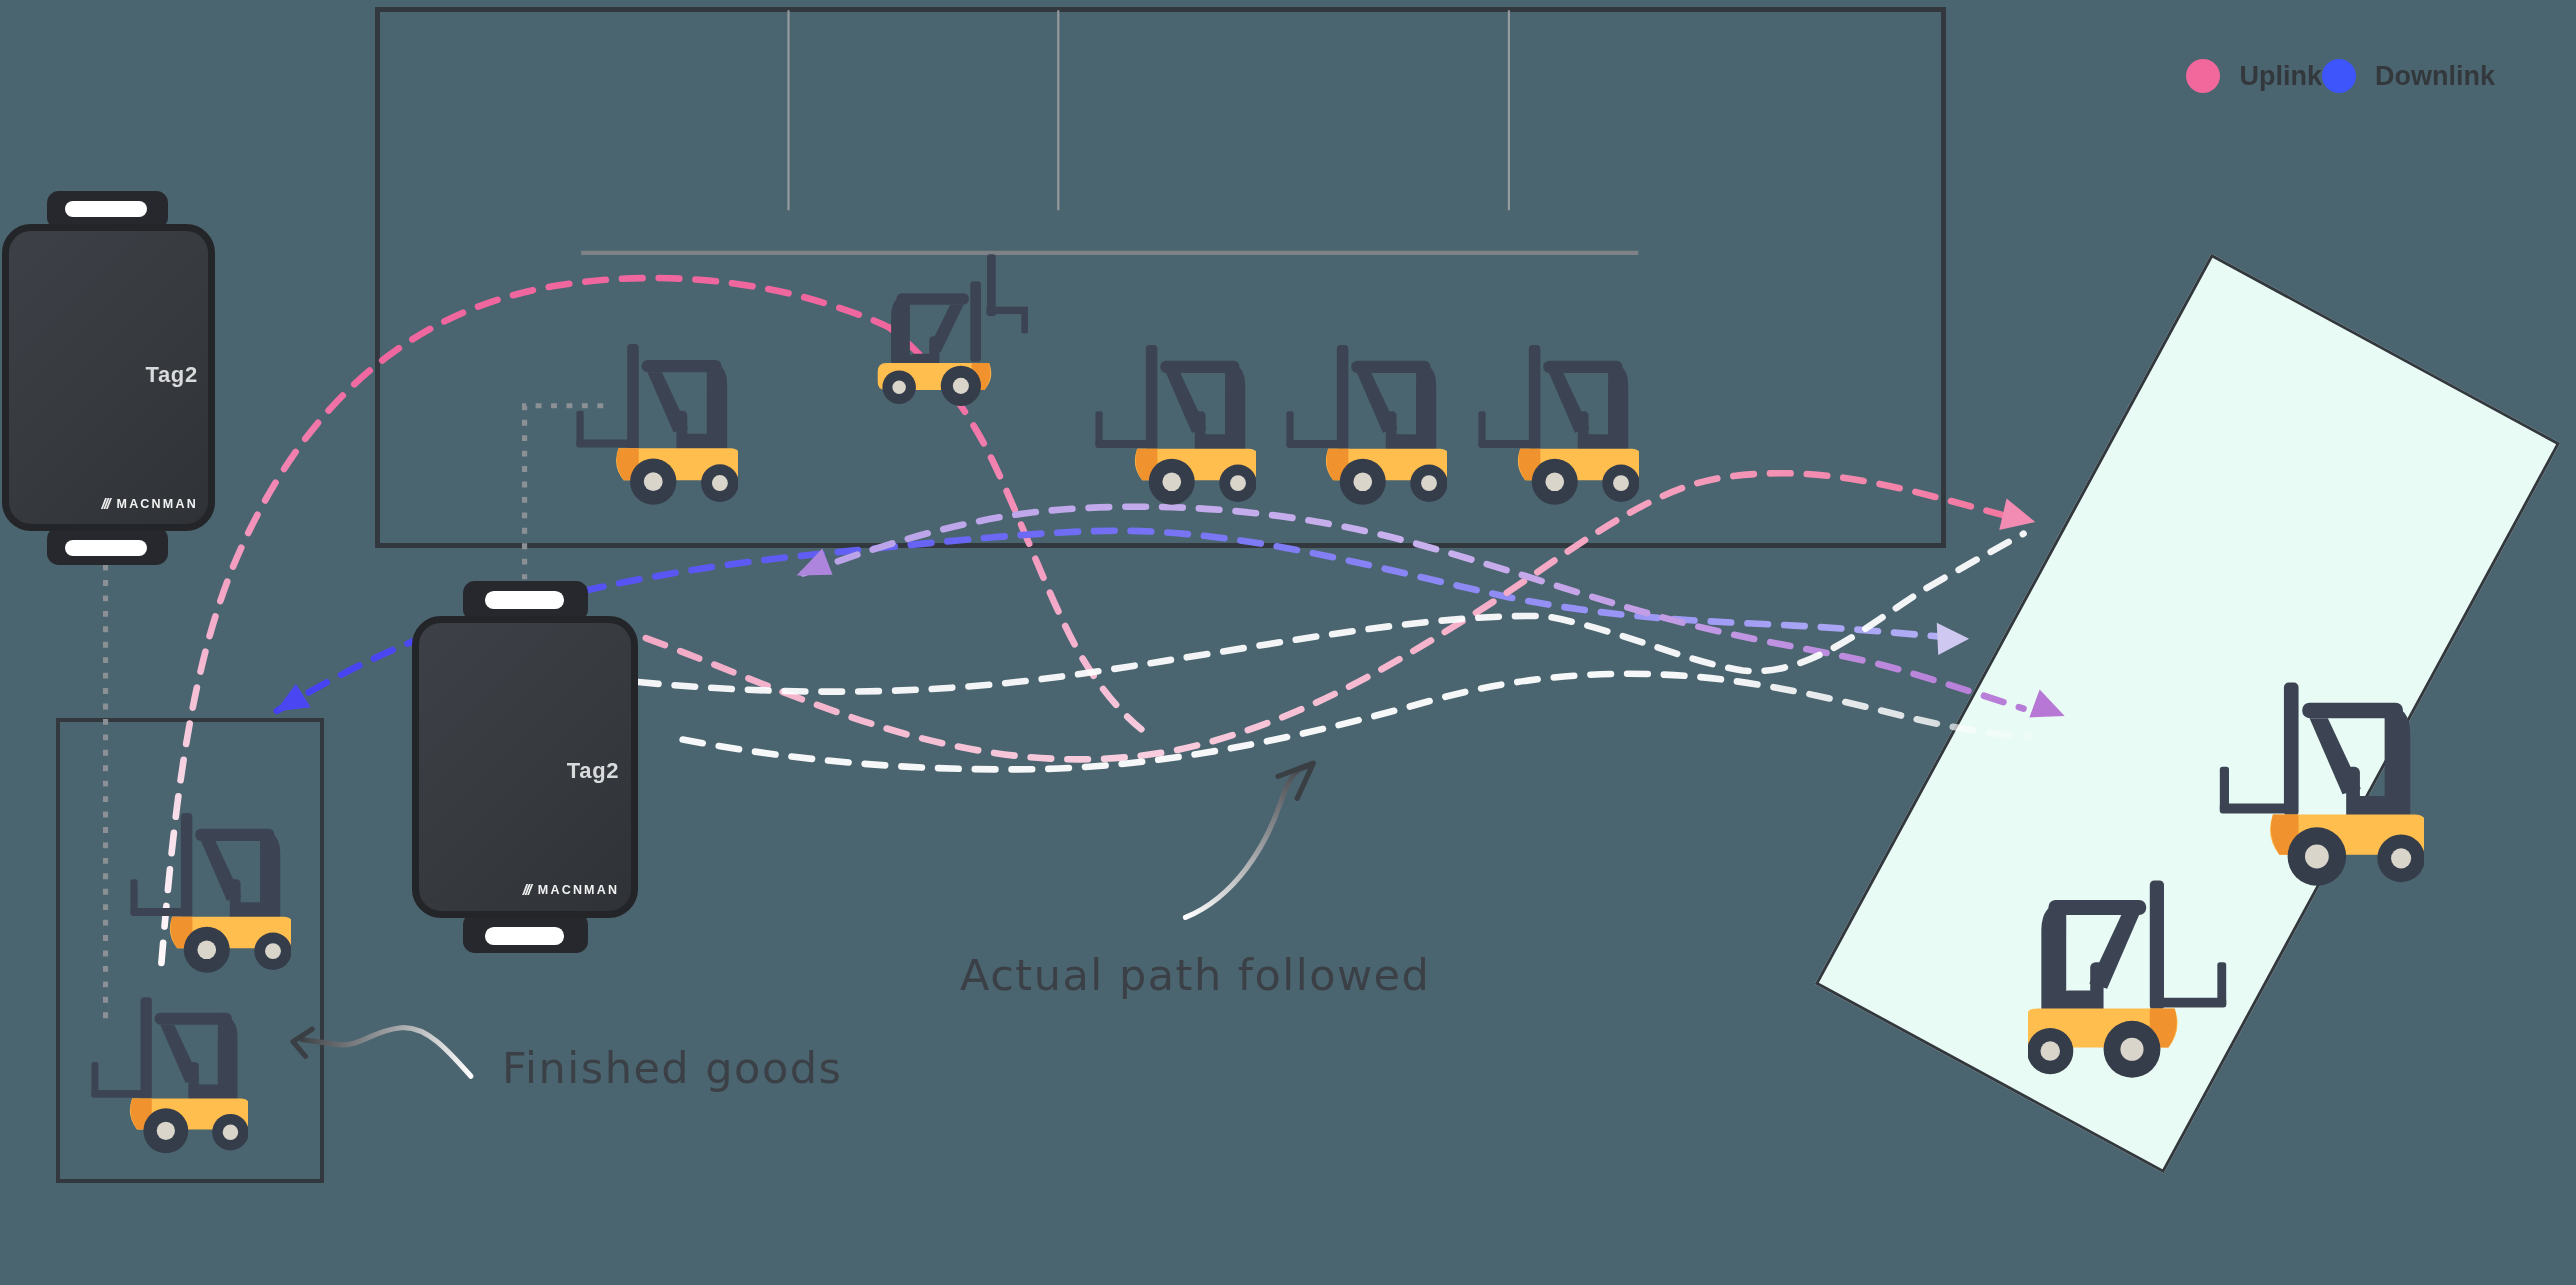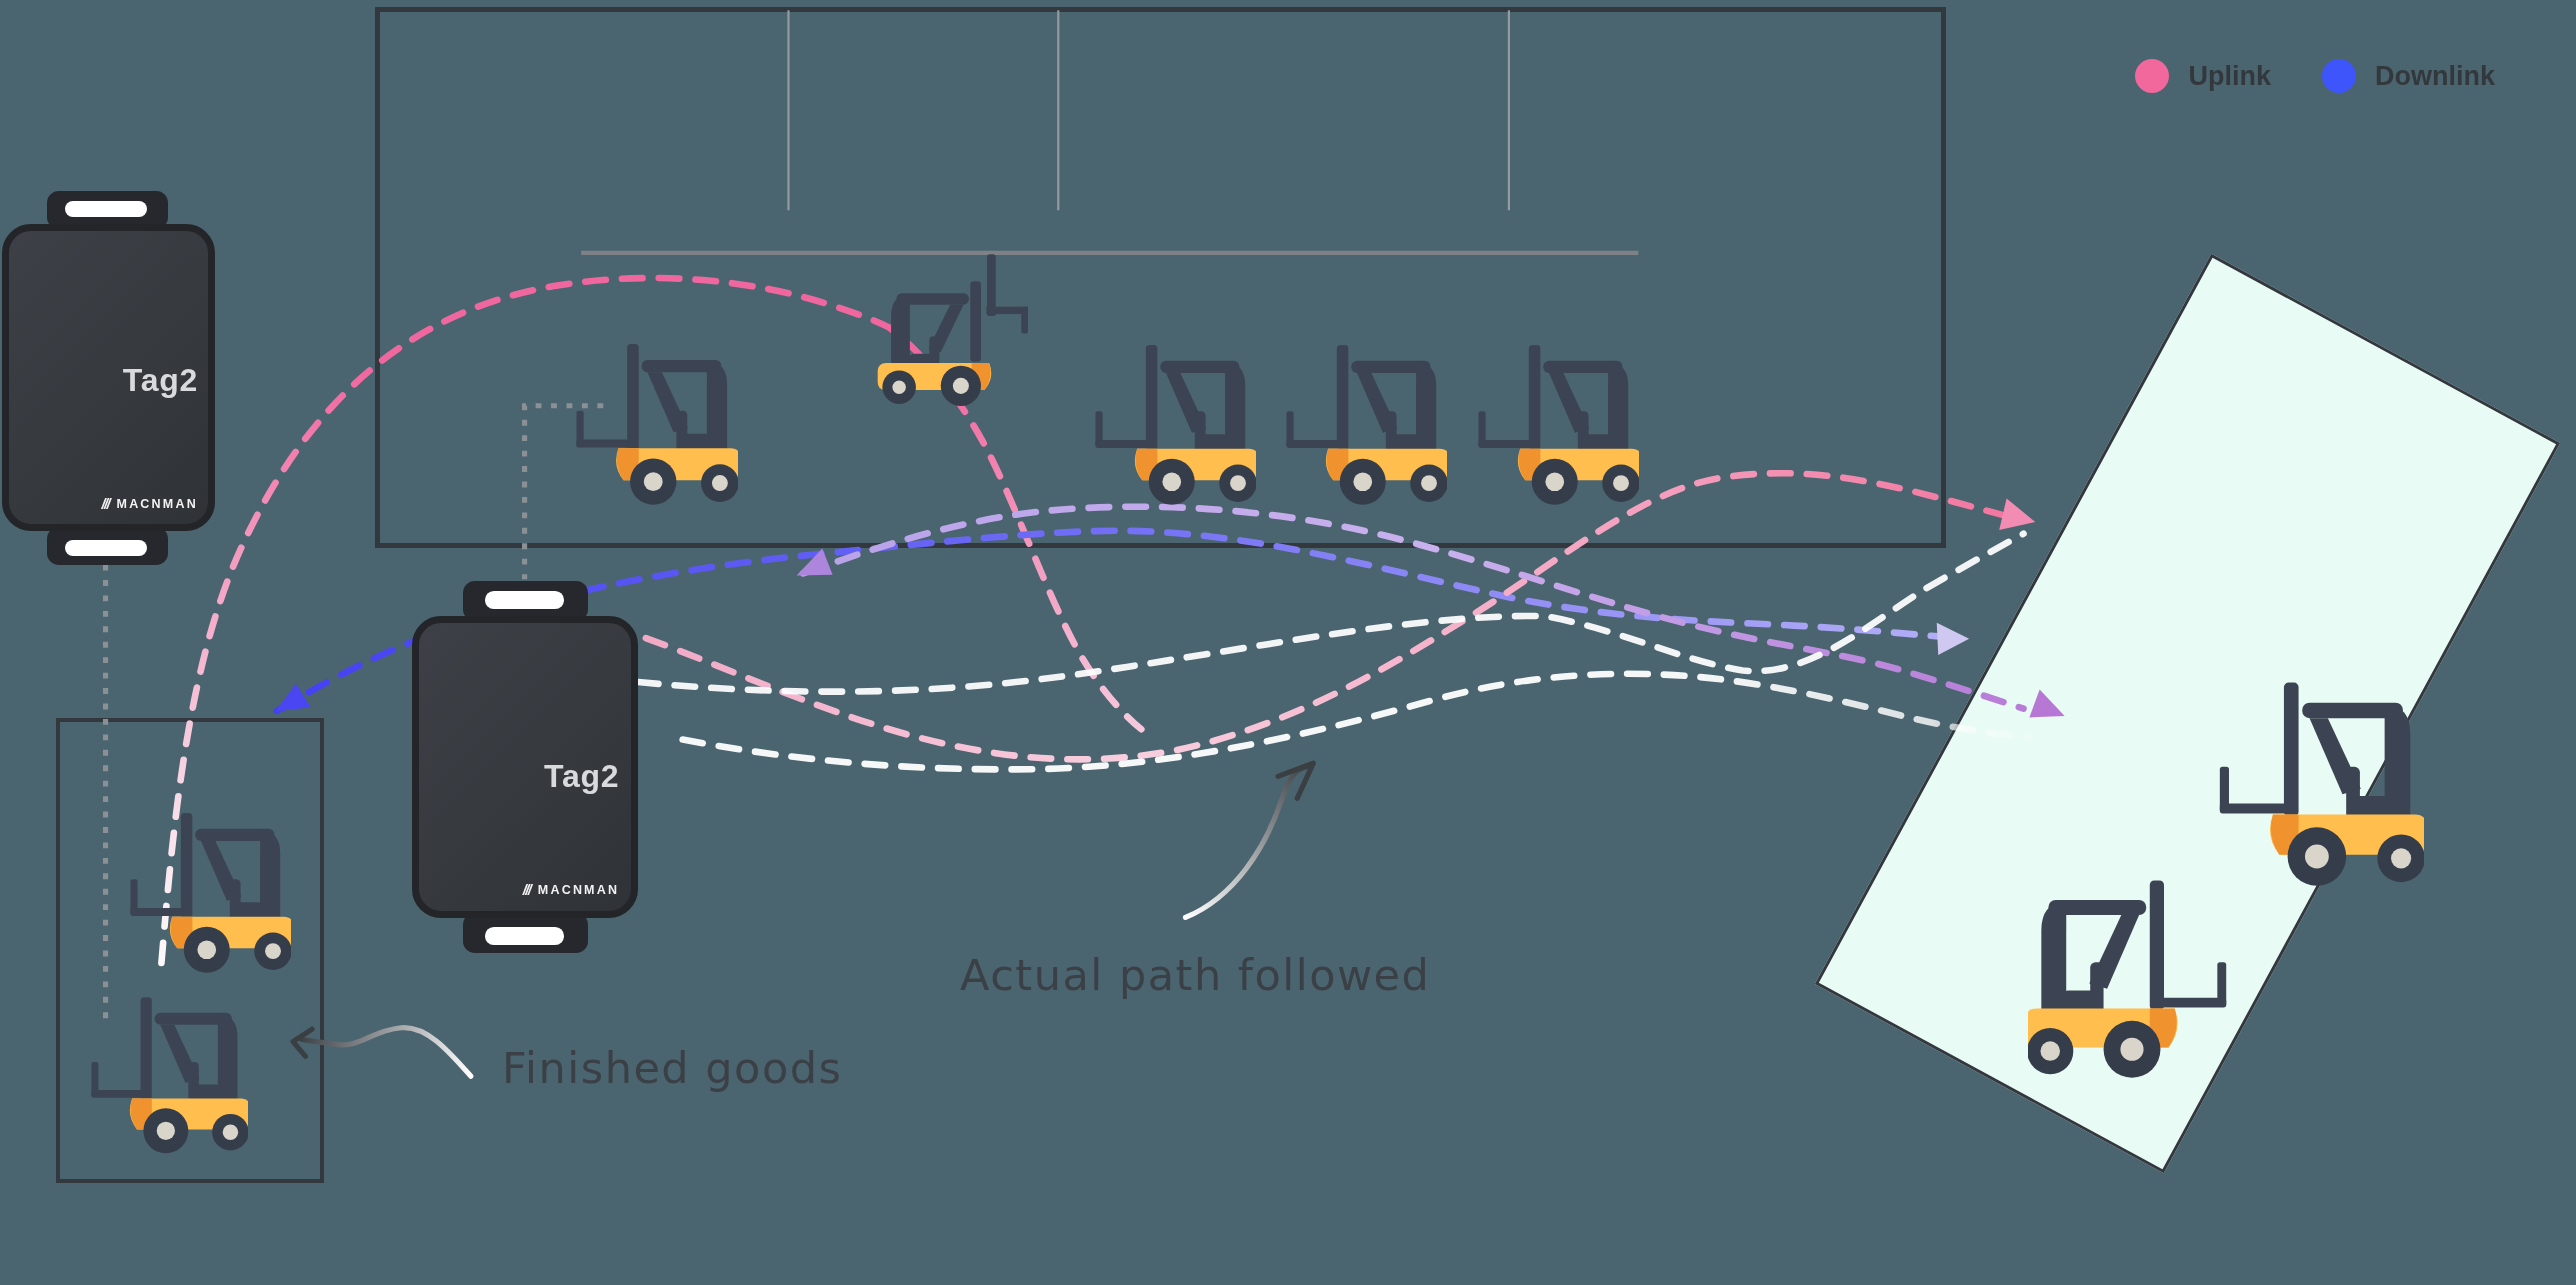--- a/index.html
+++ b/index.html
@@ -37,39 +37,39 @@
   }
   .tag .slot{
     position:absolute;background:#FFFFFF;border-radius:8.8px;
   }
   .tag .body{
     position:absolute;border-radius:29px;
     background:linear-gradient(135deg,#3D4046 0%,#36393E 55%,#2F3237 100%);
     border:7.4px solid #232529;box-sizing:border-box;
   }
   .tag .tag-label{
-    position:absolute;color:#D9DADC;font-weight:bold;font-size:32px;
+    position:absolute;color:#D9DADC;font-weight:bold;font-size:22px;
     letter-spacing:0.7px;
   }
   .tag .brand{
     position:absolute;display:flex;align-items:center;gap:7.4px;
     color:#F2F2F2;font-size:12.5px;font-weight:bold;letter-spacing:2.2px;
   }
   .tag .brand .slashes{
     font-style:italic;font-weight:bold;letter-spacing:-1.5px;font-size:14.7px;
   }
 
   
   .fk{position:absolute;}
   .fk svg{display:block;width:100%;height:100%;}
   .flip{transform:scaleX(-1);}
 
   
   .legend{
-    position:absolute;right:81px;top:59px;display:flex;gap:51px;align-items:center;padding-left:48px;
+    position:absolute;right:81px;top:59px;display:flex;align-items:center;padding-left:48px;
   }
   .legend .item{display:flex;align-items:center;gap:19px;}
   .legend .dot{width:34px;height:34px;border-radius:50%;}
   .legend .dot.up{background:var(--pink,#F2679C);}
   .legend .dot.down{background:var(--blue,#3D55FB);}
   .legend .lbl{font-size:27px;font-weight:bold;color:#33383C;}
 
   
   .note{
     position:absolute;color:var(--hand,#3B4046);

